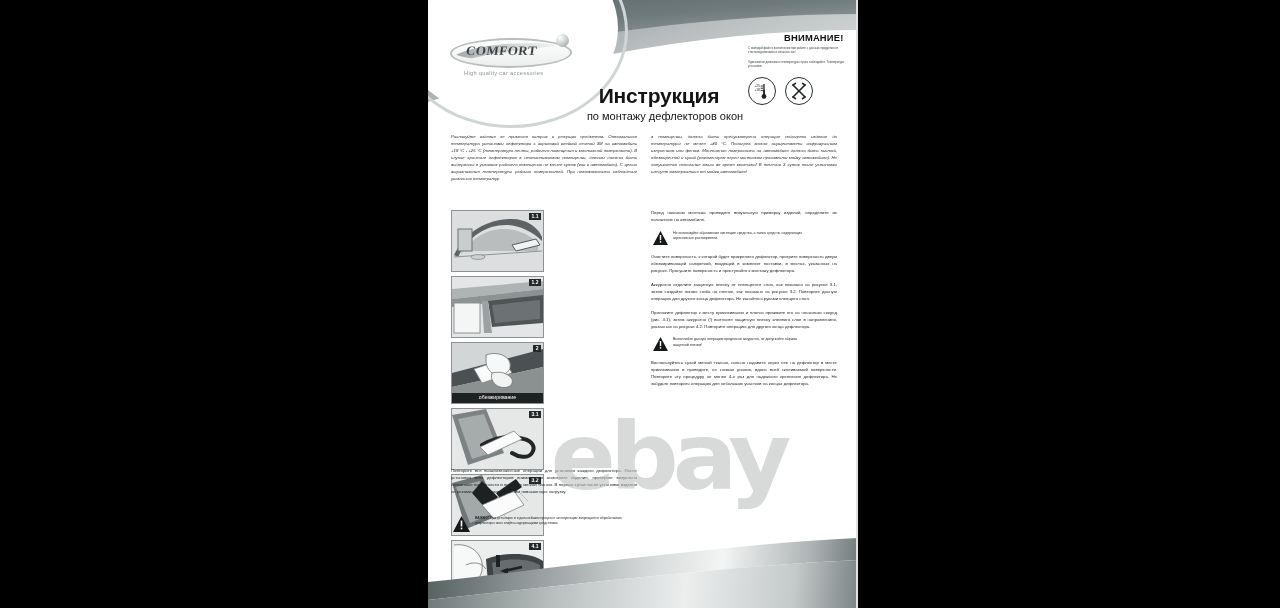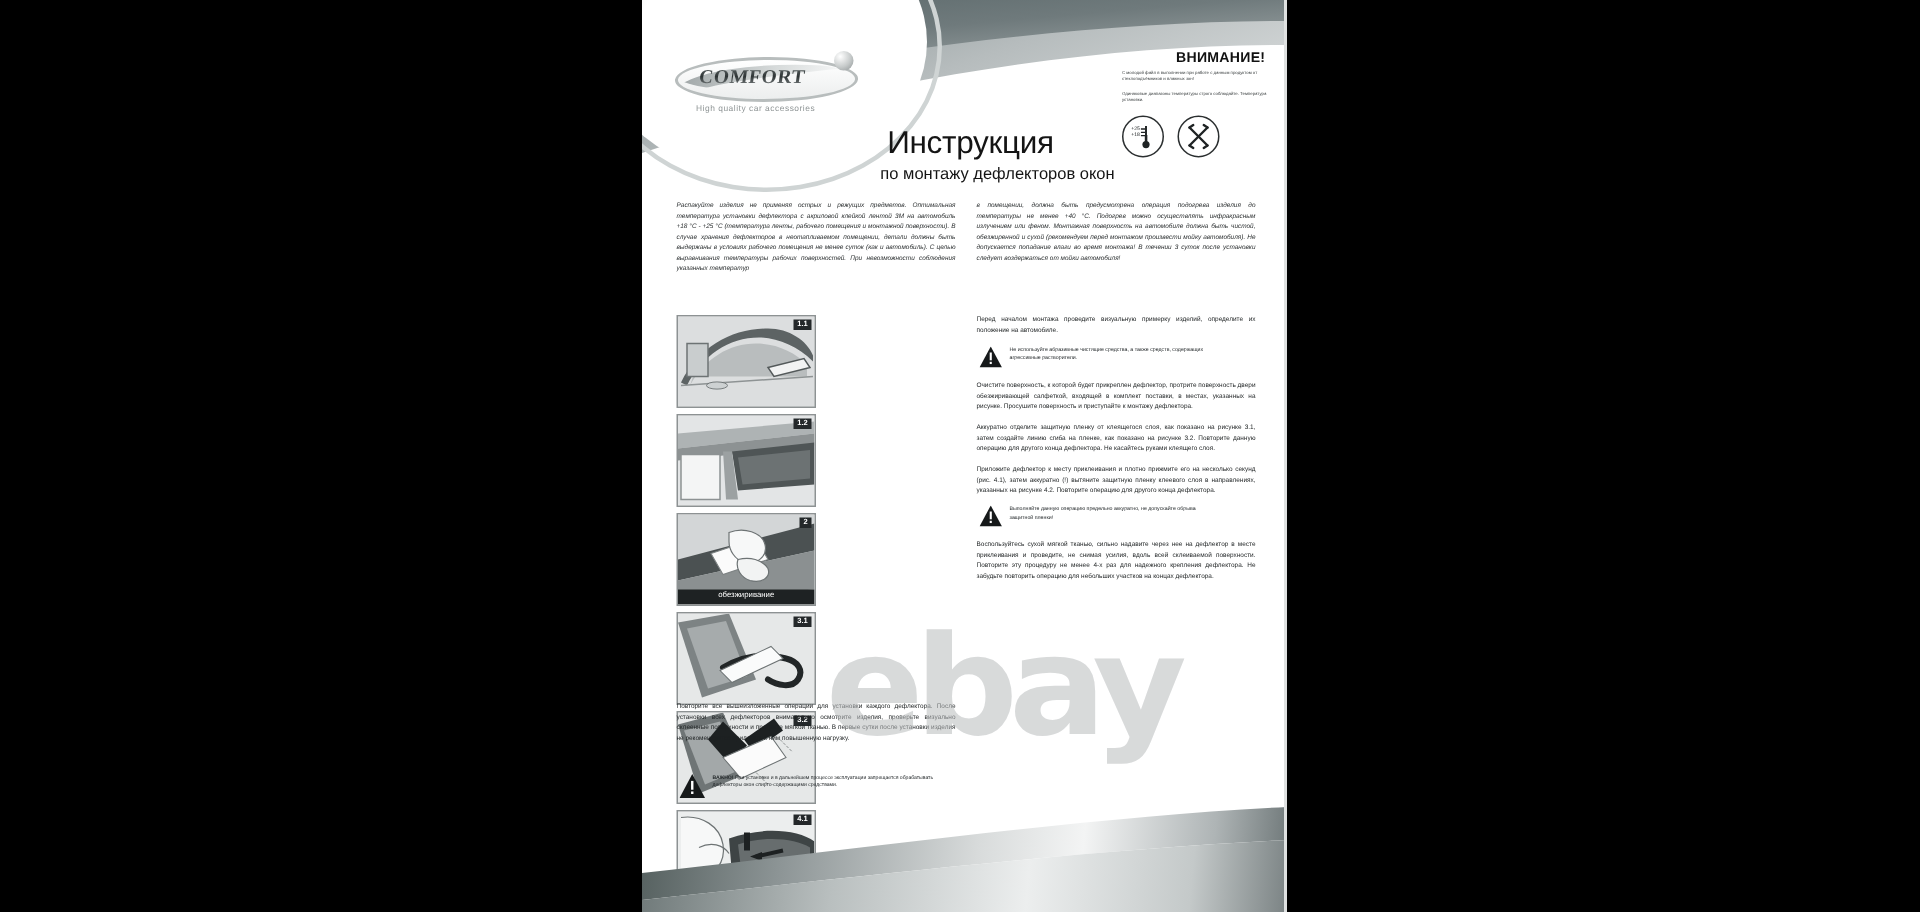--- a/index.html
+++ b/index.html
@@ -45,22 +45,22 @@
   
   .attn{position:absolute;left:320px;top:32px;width:100px;}
   .attn-title{font-size:9.4px;font-weight:bold;color:#111;letter-spacing:.2px;padding-left:36px;}
   .attn-p{font-size:2.9px;line-height:1.5;color:#3a3f40;margin-top:3px;}
   .attn-p2{font-size:2.9px;line-height:1.5;color:#3a3f40;margin-top:5px;}
   .attn-icons{display:flex;gap:9px;margin-top:9px;}
   .ic{width:26px;height:26px;border-radius:50%;border:1.1px solid #2b2f30;
     display:flex;align-items:center;justify-content:center;background:#fff;}
 
   
-  .title{position:absolute;left:4px;top:84px;width:430px;text-align:center;
-    font-size:21px;font-weight:normal;color:#141414;letter-spacing:-.2px;}
+  .title{position:absolute;left:16px;top:84px;width:430px;text-align:center;
+    font-size:21px;font-weight:bold;color:#141414;letter-spacing:-.2px;}
   .subtitle{position:absolute;left:0;top:110px;width:474px;text-align:center;
     font-size:11px;color:#141414;}
 
   
   .intro{position:absolute;left:23px;top:134px;width:386px;display:flex;gap:14px;}
   .intro-col{width:186px;font-style:italic;font-size:4.3px;line-height:1.62;
     color:#2a2e2f;text-align:justify;}
 
   
   .grid{position:absolute;left:23px;top:210px;width:386px;display:flex;gap:14px;}

